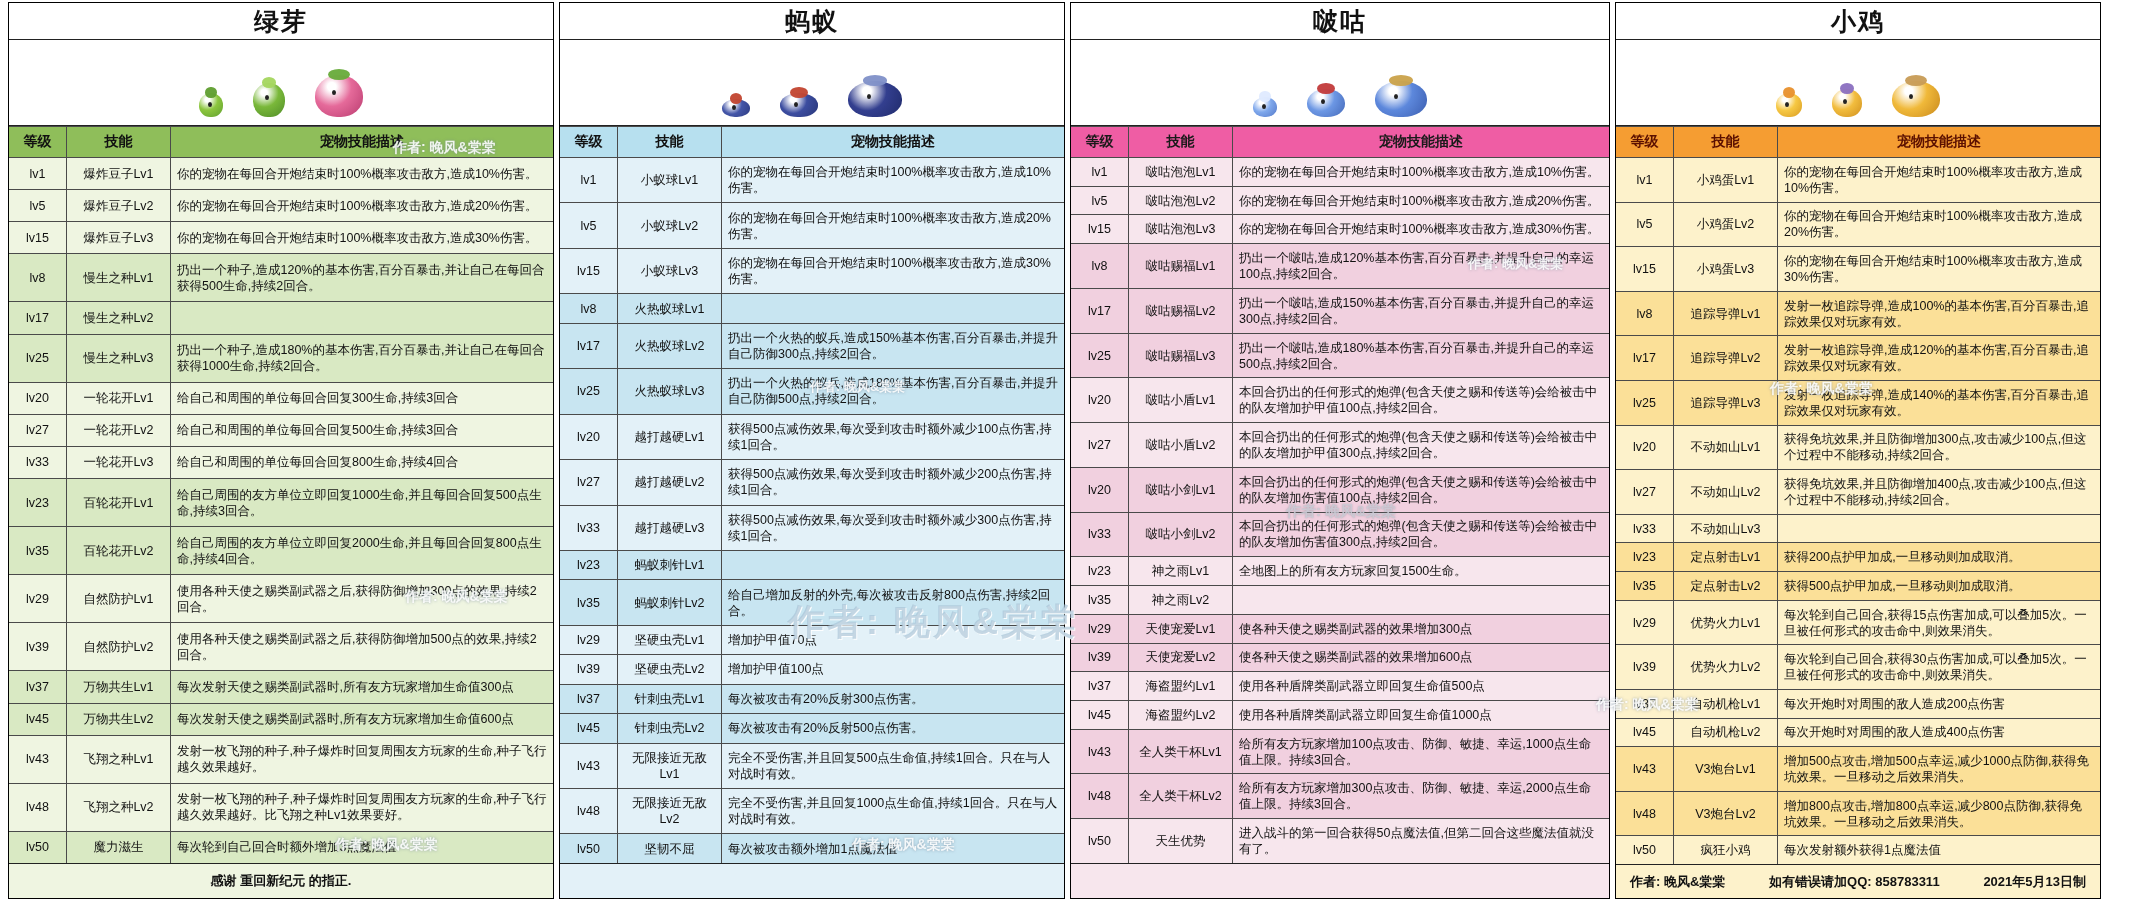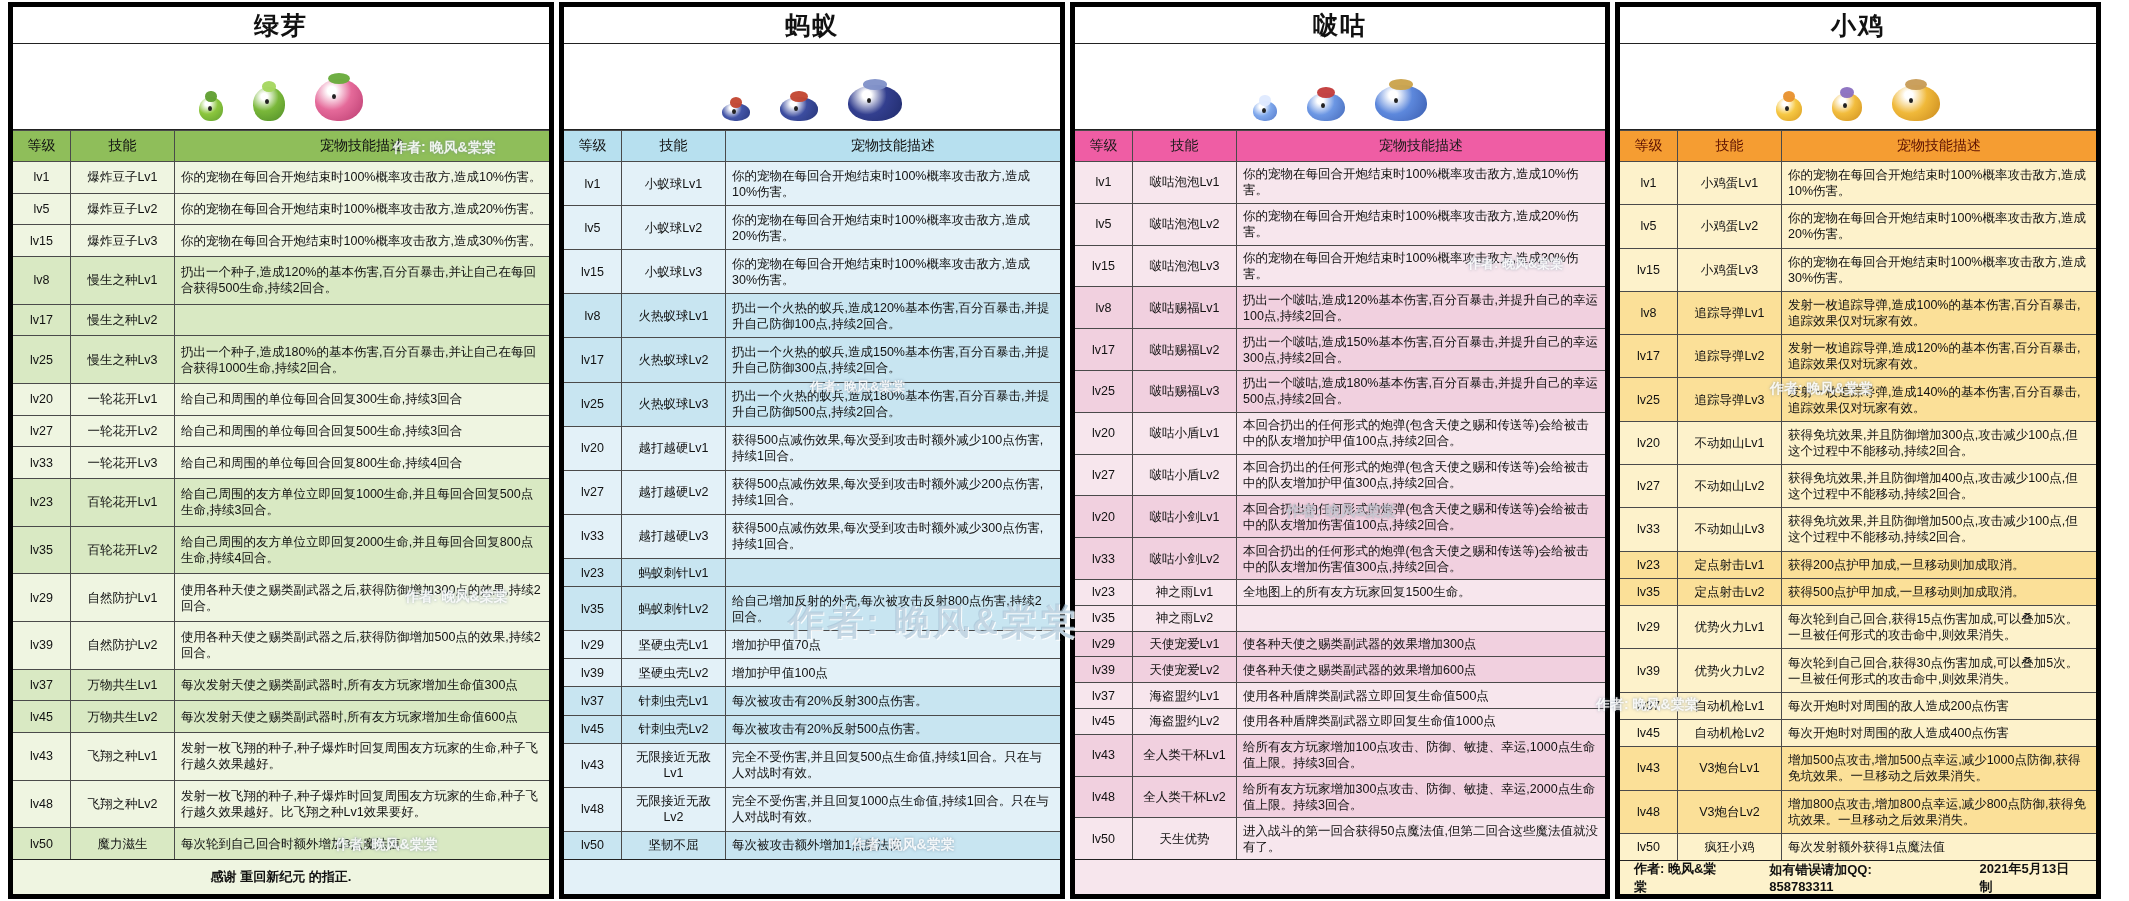--- a/index.html
+++ b/index.html
@@ -1,30 +1,30 @@
 <!DOCTYPE html>
 <html><head>
 <meta charset="utf-8">
 <style>
   html,body{margin:0;padding:0}
   body{width:2129px;height:901px;background:#ffffff;position:relative;overflow:hidden;
        font-family:"Liberation Sans",sans-serif;color:#111}
   .board{display:flex;gap:5px;padding:2px 0 0 8px;height:899px;box-sizing:border-box}
-  section.pet{display:flex;flex-direction:column;border:5px solid #000000;background:#000000;box-sizing:border-box}
+  section.pet{display:flex;flex-direction:column;border:1px solid #000000;background:#000000;box-sizing:border-box}
   .p0{width:546px}.p1{width:506px}.p2{width:540px}.p3{width:486px}
   .pet-title{height:36px;flex:0 0 36px;border-bottom:1px solid #222;display:flex;align-items:center;
              justify-content:center;font-size:25px;font-weight:bold;letter-spacing:2px;background:#fff}
   .pet-images{height:86px;flex:0 0 86px;border-bottom:1px solid #222;display:flex;align-items:flex-end;
               justify-content:center;gap:30px;padding-bottom:8px;background:#fff;box-sizing:border-box}
   .sprite{position:relative;display:inline-block;border-radius:50% 50% 46% 46%}
   .sprite .eye{position:absolute;width:4px;height:5px;background:#222;border-radius:50%;left:36%;top:36%}
   .sprite .acc{position:absolute;width:46%;height:11px;border-radius:50%;top:-6px;left:27%;opacity:.95}
   .tbl{flex:1 1 auto;display:flex;flex-direction:column;min-height:0}
   .row{display:grid;grid-template-columns:58px 104px 1fr;flex:1 1 auto;border-top:1px solid #4a4a4a;min-height:0}
-  .row.thead{flex:0 0 30px;font-weight:normal}
+  .row.thead{flex:0 0 30px;font-weight:bold}
   .thead .cell{justify-content:center;font-size:14px}
   .cell{padding:2px 6px;display:flex;align-items:center;box-sizing:border-box;font-size:12.5px;line-height:1.28}
   .cell.c0,.cell.c1{border-right:1px solid #4a4a4a;justify-content:center;text-align:center}
   .cell.c2{text-align:left}
   .pet-foot{height:34px;flex:0 0 34px;border-top:1px solid #222;display:flex;align-items:center;
             justify-content:center;gap:40px;font-size:13px;font-weight:bold}
   .p3 .pet-foot{justify-content:space-between;padding:0 14px;box-sizing:border-box}
   
   .wm{position:absolute;font-weight:bold;white-space:nowrap;pointer-events:none;
       color:rgba(255,255,255,.88);text-shadow:0 0 3px rgba(110,130,150,.65);font-size:14px;z-index:5}
@@ -194,21 +194,20 @@
           <div class="cell c2">你的宠物在每回合开炮结束时100%概率攻击敌方,造成20%伤害。</div>
         </div>
         <div class="row" style="background: rgb(227, 241, 248);">
           <div class="cell c0">lv15</div>
           <div class="cell c1">小蚁球Lv3</div>
           <div class="cell c2">你的宠物在每回合开炮结束时100%概率攻击敌方,造成30%伤害。</div>
         </div>
         <div class="row" style="background: rgb(200, 229, 241);">
           <div class="cell c0">lv8</div>
           <div class="cell c1">火热蚁球Lv1</div>
-          <div class="cell c2">扔出一个火热的蚁兵,造成120%基本伤害,百分百暴击,并提升自己防御100点,持续2回合。</div>
         </div>
         <div class="row" style="background: rgb(200, 229, 241);">
           <div class="cell c0">lv17</div>
           <div class="cell c1">火热蚁球Lv2</div>
           <div class="cell c2">扔出一个火热的蚁兵,造成150%基本伤害,百分百暴击,并提升自己防御300点,持续2回合。</div>
         </div>
         <div class="row" style="background: rgb(200, 229, 241);">
           <div class="cell c0">lv25</div>
           <div class="cell c1">火热蚁球Lv3</div>
           <div class="cell c2">扔出一个火热的蚁兵,造成180%基本伤害,百分百暴击,并提升自己防御500点,持续2回合。</div>
@@ -452,21 +451,20 @@
           <div class="cell c2">获得免坑效果,并且防御增加300点,攻击减少100点,但这个过程中不能移动,持续2回合。</div>
         </div>
         <div class="row" style="background: rgb(253, 242, 203);">
           <div class="cell c0">lv27</div>
           <div class="cell c1">不动如山Lv2</div>
           <div class="cell c2">获得免坑效果,并且防御增加400点,攻击减少100点,但这个过程中不能移动,持续2回合。</div>
         </div>
         <div class="row" style="background: rgb(253, 242, 203);">
           <div class="cell c0">lv33</div>
           <div class="cell c1">不动如山Lv3</div>
-          <div class="cell c2">获得免坑效果,并且防御增加500点,攻击减少100点,但这个过程中不能移动,持续2回合。</div>
         </div>
         <div class="row" style="background: rgb(251, 224, 152);">
           <div class="cell c0">lv23</div>
           <div class="cell c1">定点射击Lv1</div>
           <div class="cell c2">获得200点护甲加成,一旦移动则加成取消。</div>
         </div>
         <div class="row" style="background: rgb(251, 224, 152);">
           <div class="cell c0">lv35</div>
           <div class="cell c1">定点射击Lv2</div>
           <div class="cell c2">获得500点护甲加成,一旦移动则加成取消。</div>

